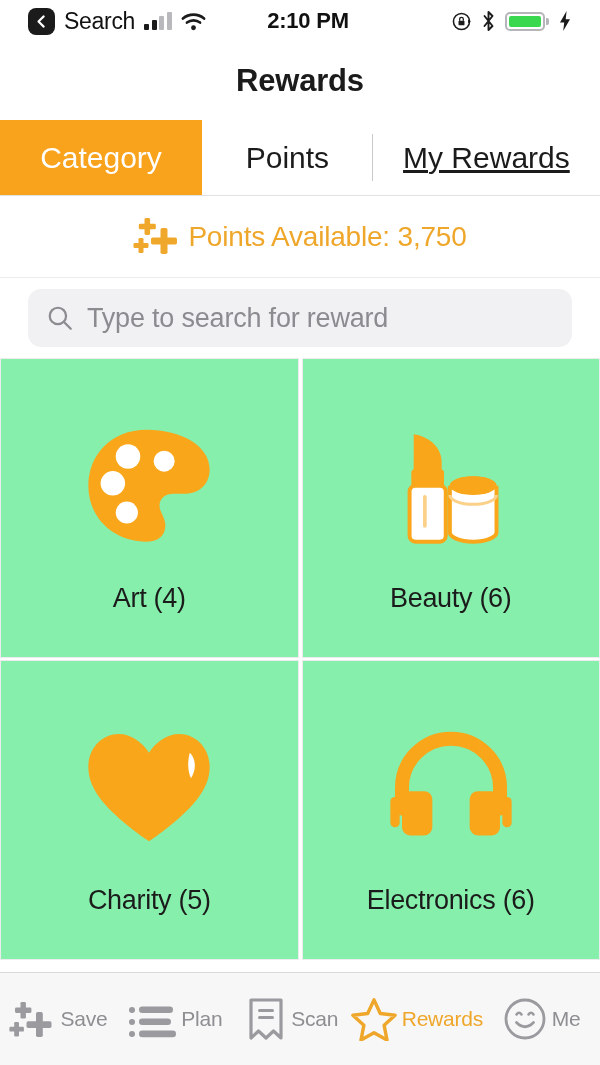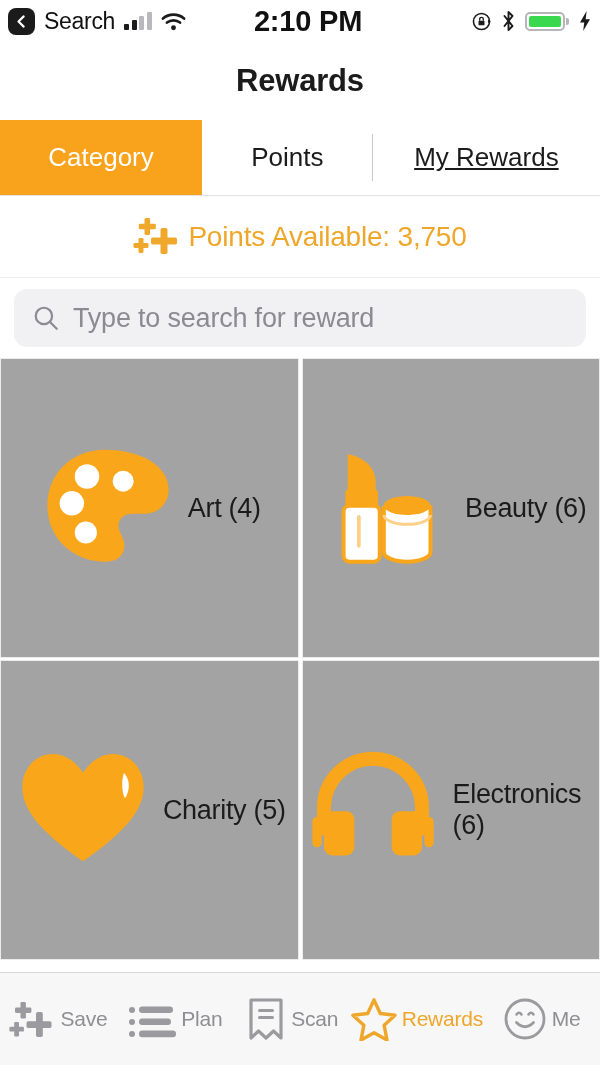--- a/index.html
+++ b/index.html
@@ -9,38 +9,38 @@
     font-family:"Liberation Sans", sans-serif;
     -webkit-font-smoothing:antialiased;
     overflow:hidden;
   }
   .phone { position:relative; width:600px; height:1065px; background:#fff; display:flex; flex-direction:column; }
 
   
   .statusbar {
     height:42px; flex:0 0 42px;
     display:flex; align-items:center;
-    padding:0 8px;
+    padding:0 28px;
     background:#fff;
     position:relative;
   }
   .sb-left { display:flex; align-items:center; gap:9px; }
   .back-chip {
     width:27px; height:27px; background:#1b1b1b; border-radius:8px;
     display:flex; align-items:center; justify-content:center;
   }
   .sb-search-label { font-size:23px; color:#111; letter-spacing:-.3px; }
   .signal { display:flex; align-items:flex-end; gap:2.5px; height:18px; }
   .signal i { display:block; width:5px; background:#b9b9bd; border-radius:1px; }
   .signal i.on { background:#1b1b1b; }
   .signal i:nth-child(1){height:6px;} .signal i:nth-child(2){height:10px;}
   .signal i:nth-child(3){height:14px;} .signal i:nth-child(4){height:18px;}
   .sb-time {
     position:absolute; left:16px; right:0; text-align:center;
-    font-size:29px; font-weight:600; color:#111; letter-spacing:-.2px;
+    font-size:22px; font-weight:600; color:#111; letter-spacing:-.2px;
     pointer-events:none;
   }
   .sb-right { margin-left:auto; display:flex; align-items:center; gap:9px; }
   .battery { display:flex; align-items:center; }
   .batt-body {
     width:40px; height:19px; border:2px solid #b6b6ba; border-radius:5px;
     padding:2px; display:flex; align-items:center;
   }
   .batt-fill { height:100%; width:100%; background:#3ad84e; border-radius:2px; }
   .batt-cap { width:3px; height:7px; background:#b6b6ba; border-radius:0 2px 2px 0; margin-left:1.5px; }
@@ -52,59 +52,59 @@
   }
   .nav-title { font-size:31px; font-weight:700; color:#1b1b1b; letter-spacing:-.2px; }
 
   
   .tabs {
     flex:0 0 76px; display:flex; align-items:stretch;
     border-bottom:1px solid #e2e2e4; background:#fff;
   }
   .tab {
     display:flex; align-items:center; justify-content:center;
-    font-size:26px; color:#1b1b1b; position:relative;
+    font-size:30px; color:#1b1b1b; position:relative;
     background:#fff;
   }
   .tab.t-category { flex:0 0 202px; background:#F9A21B; color:#fff; }
   .tab.t-points { flex:1; }
   .tab.t-rewards { flex:1.33;text-decoration:underline; }
   .tab.t-points:after {
     content:""; position:absolute; right:0; top:14px; bottom:14px;
     width:1px; background:#c9c9cc;
   }
 
   
   .points-row {
     flex:0 0 82px; display:flex; align-items:center; justify-content:center;
     gap:9px; background:#fff; border-bottom:1px solid #ececee;
   }
   .points-text { font-size:28px; color:#EFA72B; letter-spacing:-.2px; }
 
   
-  .search-wrap { flex:0 0 80px; display:flex; align-items:center; padding:0 14px; background:#fff; }
+  .search-wrap { flex:0 0 80px; display:flex; align-items:center; padding:0 28px; background:#fff; }
   .search-box {
     width:100%; height:58px; background:#f1f1f3; border-radius:13px;
     display:flex; align-items:center; gap:13px; padding:0 18px;
   }
   .search-ph { font-size:27px; color:#8b8b90; letter-spacing:-.2px; }
 
   
   .grid {
     flex:1 1 auto; display:grid;
     grid-template-columns:1fr 1fr;
     grid-auto-rows:300px;
     gap:2px 3px;
     background:#ffffff;
     overflow:hidden;
     align-content:start;
   }
   .cell {
-    border:1px solid #ececed; background:#a3a3a3;
-    display:flex; flex-direction:row; align-items:center; justify-content:center;
+    border:1px solid #ececed; background:#86efac;
+    display:flex; flex-direction:column; align-items:center; justify-content:center;
     gap:10px;
   }
   .cell-icon { height:170px; display:flex; align-items:center; justify-content:center; }
   .cell-label { font-size:27px; color:#1b1b1b; letter-spacing:-.3px; }
 
   
   .tabbar {
     flex:0 0 93px; display:flex; background:#f7f7f7;
     border-top:1px solid #d9d9db;
   }

